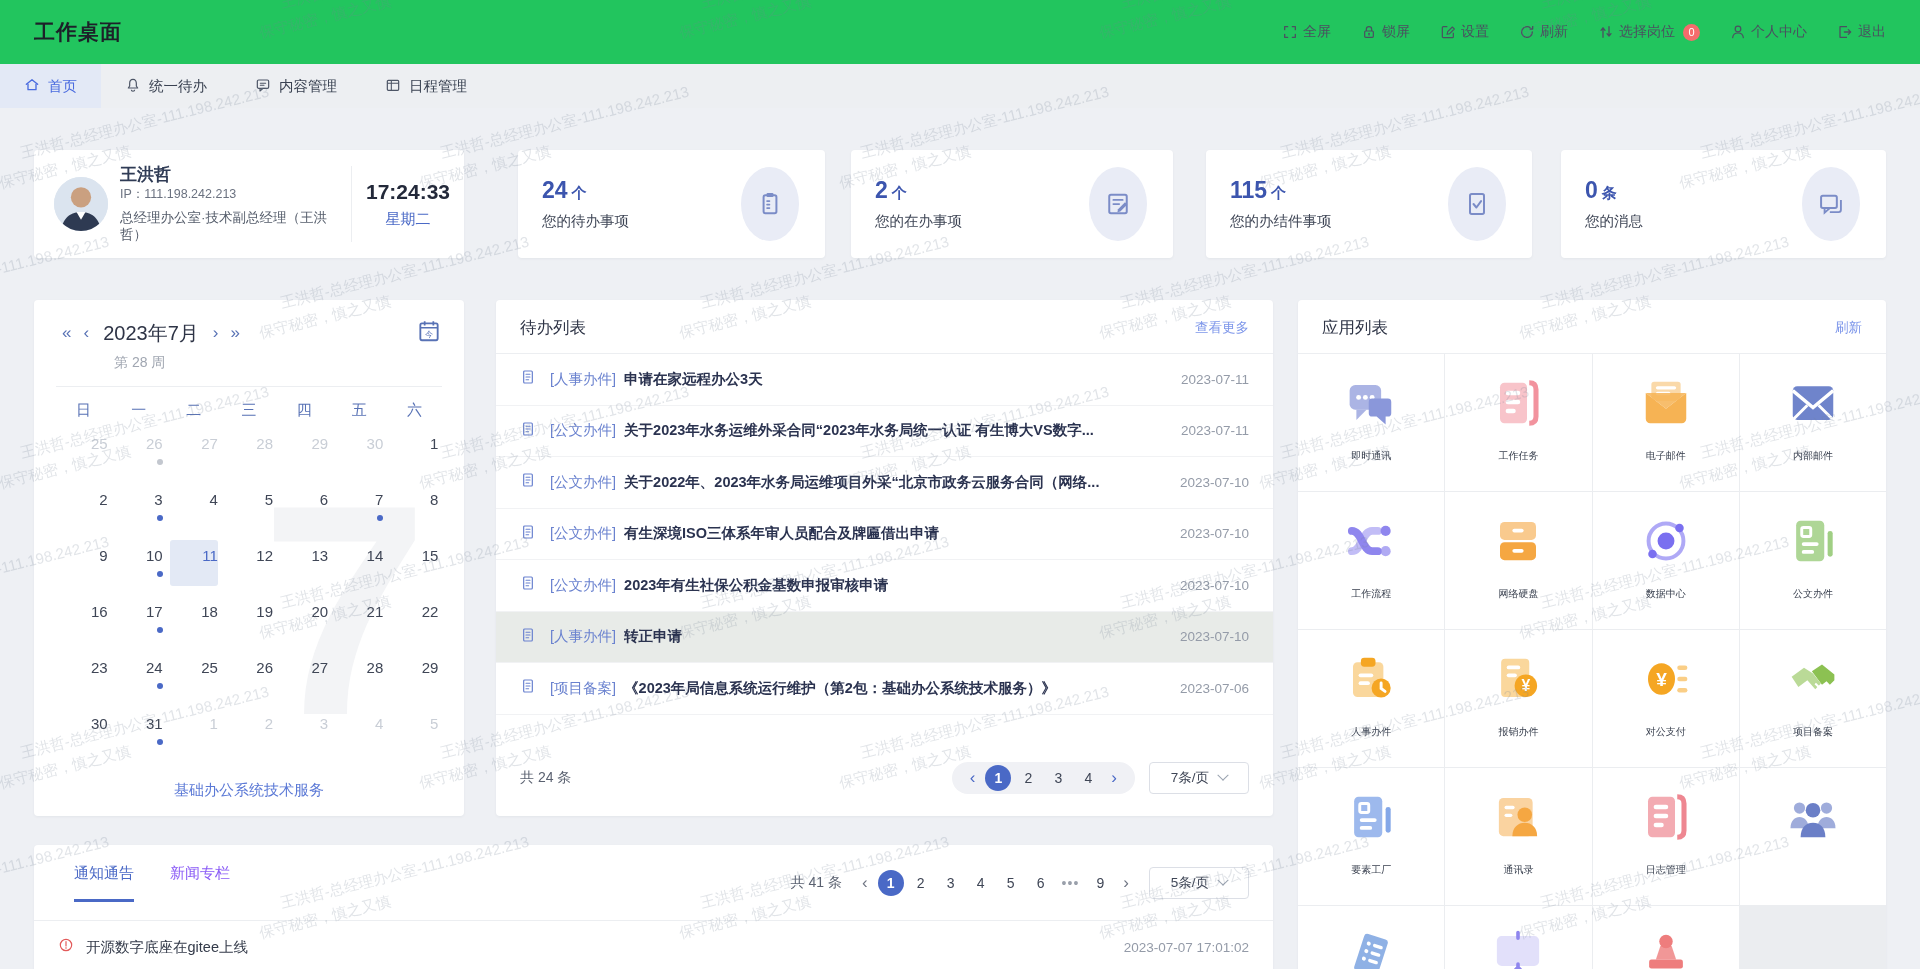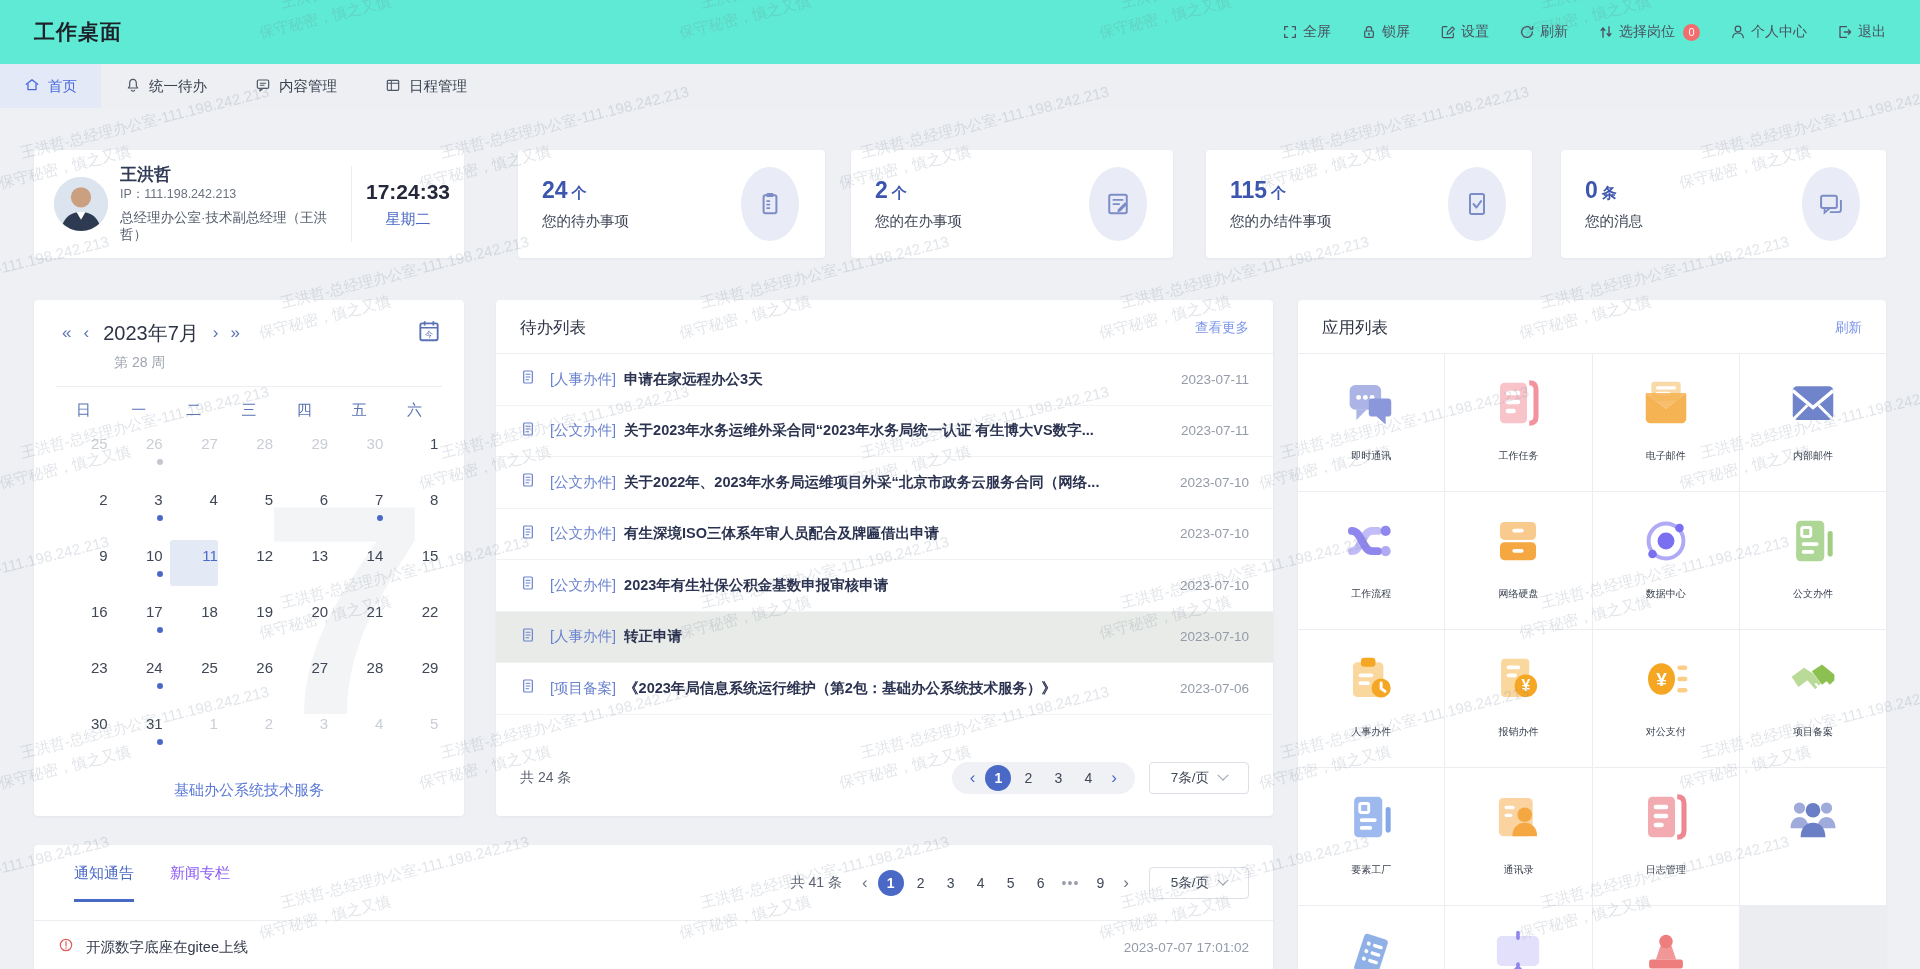--- a/index.html
+++ b/index.html
@@ -1,21 +1,21 @@
 <!DOCTYPE html>
 <html><head>
 <meta charset="utf-8">
 <style>
   * { margin:0; padding:0; box-sizing:border-box; }
   html,body { width:1920px; height:969px; overflow:hidden; }
   body { font-family:"Liberation Sans","DejaVu Sans",sans-serif; background:#eef0f4; }
   .page { position:relative; width:1920px; height:969px; overflow:hidden; background:#eef0f4; }
 
   
-  .topbar { position:absolute; left:0; top:0; width:1920px; height:64px; background:#5eead4; display:flex; align-items:center; justify-content:space-between; padding:0 34px; z-index:5;gap:21px; }
+  .topbar { position:absolute; left:0; top:0; width:1920px; height:64px; background:#22c55e; display:flex; align-items:center; justify-content:space-between; padding:0 34px; z-index:5;gap:21px; }
   .app-title { font-size:21px; font-weight:bold; color:#1d2129; letter-spacing:1px; }
   .top-actions { display:flex; align-items:center; gap:30px; }
   .top-action { display:flex; align-items:center; gap:5px; font-size:14px; color:#4a5160; cursor:pointer; position:relative; }
   .top-action svg { width:16px; height:16px; display:block; }
   .badge { min-width:17px; height:17px; border-radius:9px; background:#f56c6c; color:#fff; font-size:11px; display:inline-flex; align-items:center; justify-content:center; padding:0 4px; margin-left:3px; }
 
   
   .tabbar { position:absolute; left:0; top:64px; width:1920px; height:44px; background:#edeff2; display:flex; align-items:stretch; z-index:5; }
   .tab { display:flex; align-items:center; gap:8px; padding:0 24px; font-size:14.5px; color:#3a4252; cursor:pointer; }
   .tab svg { width:16px; height:16px; }

